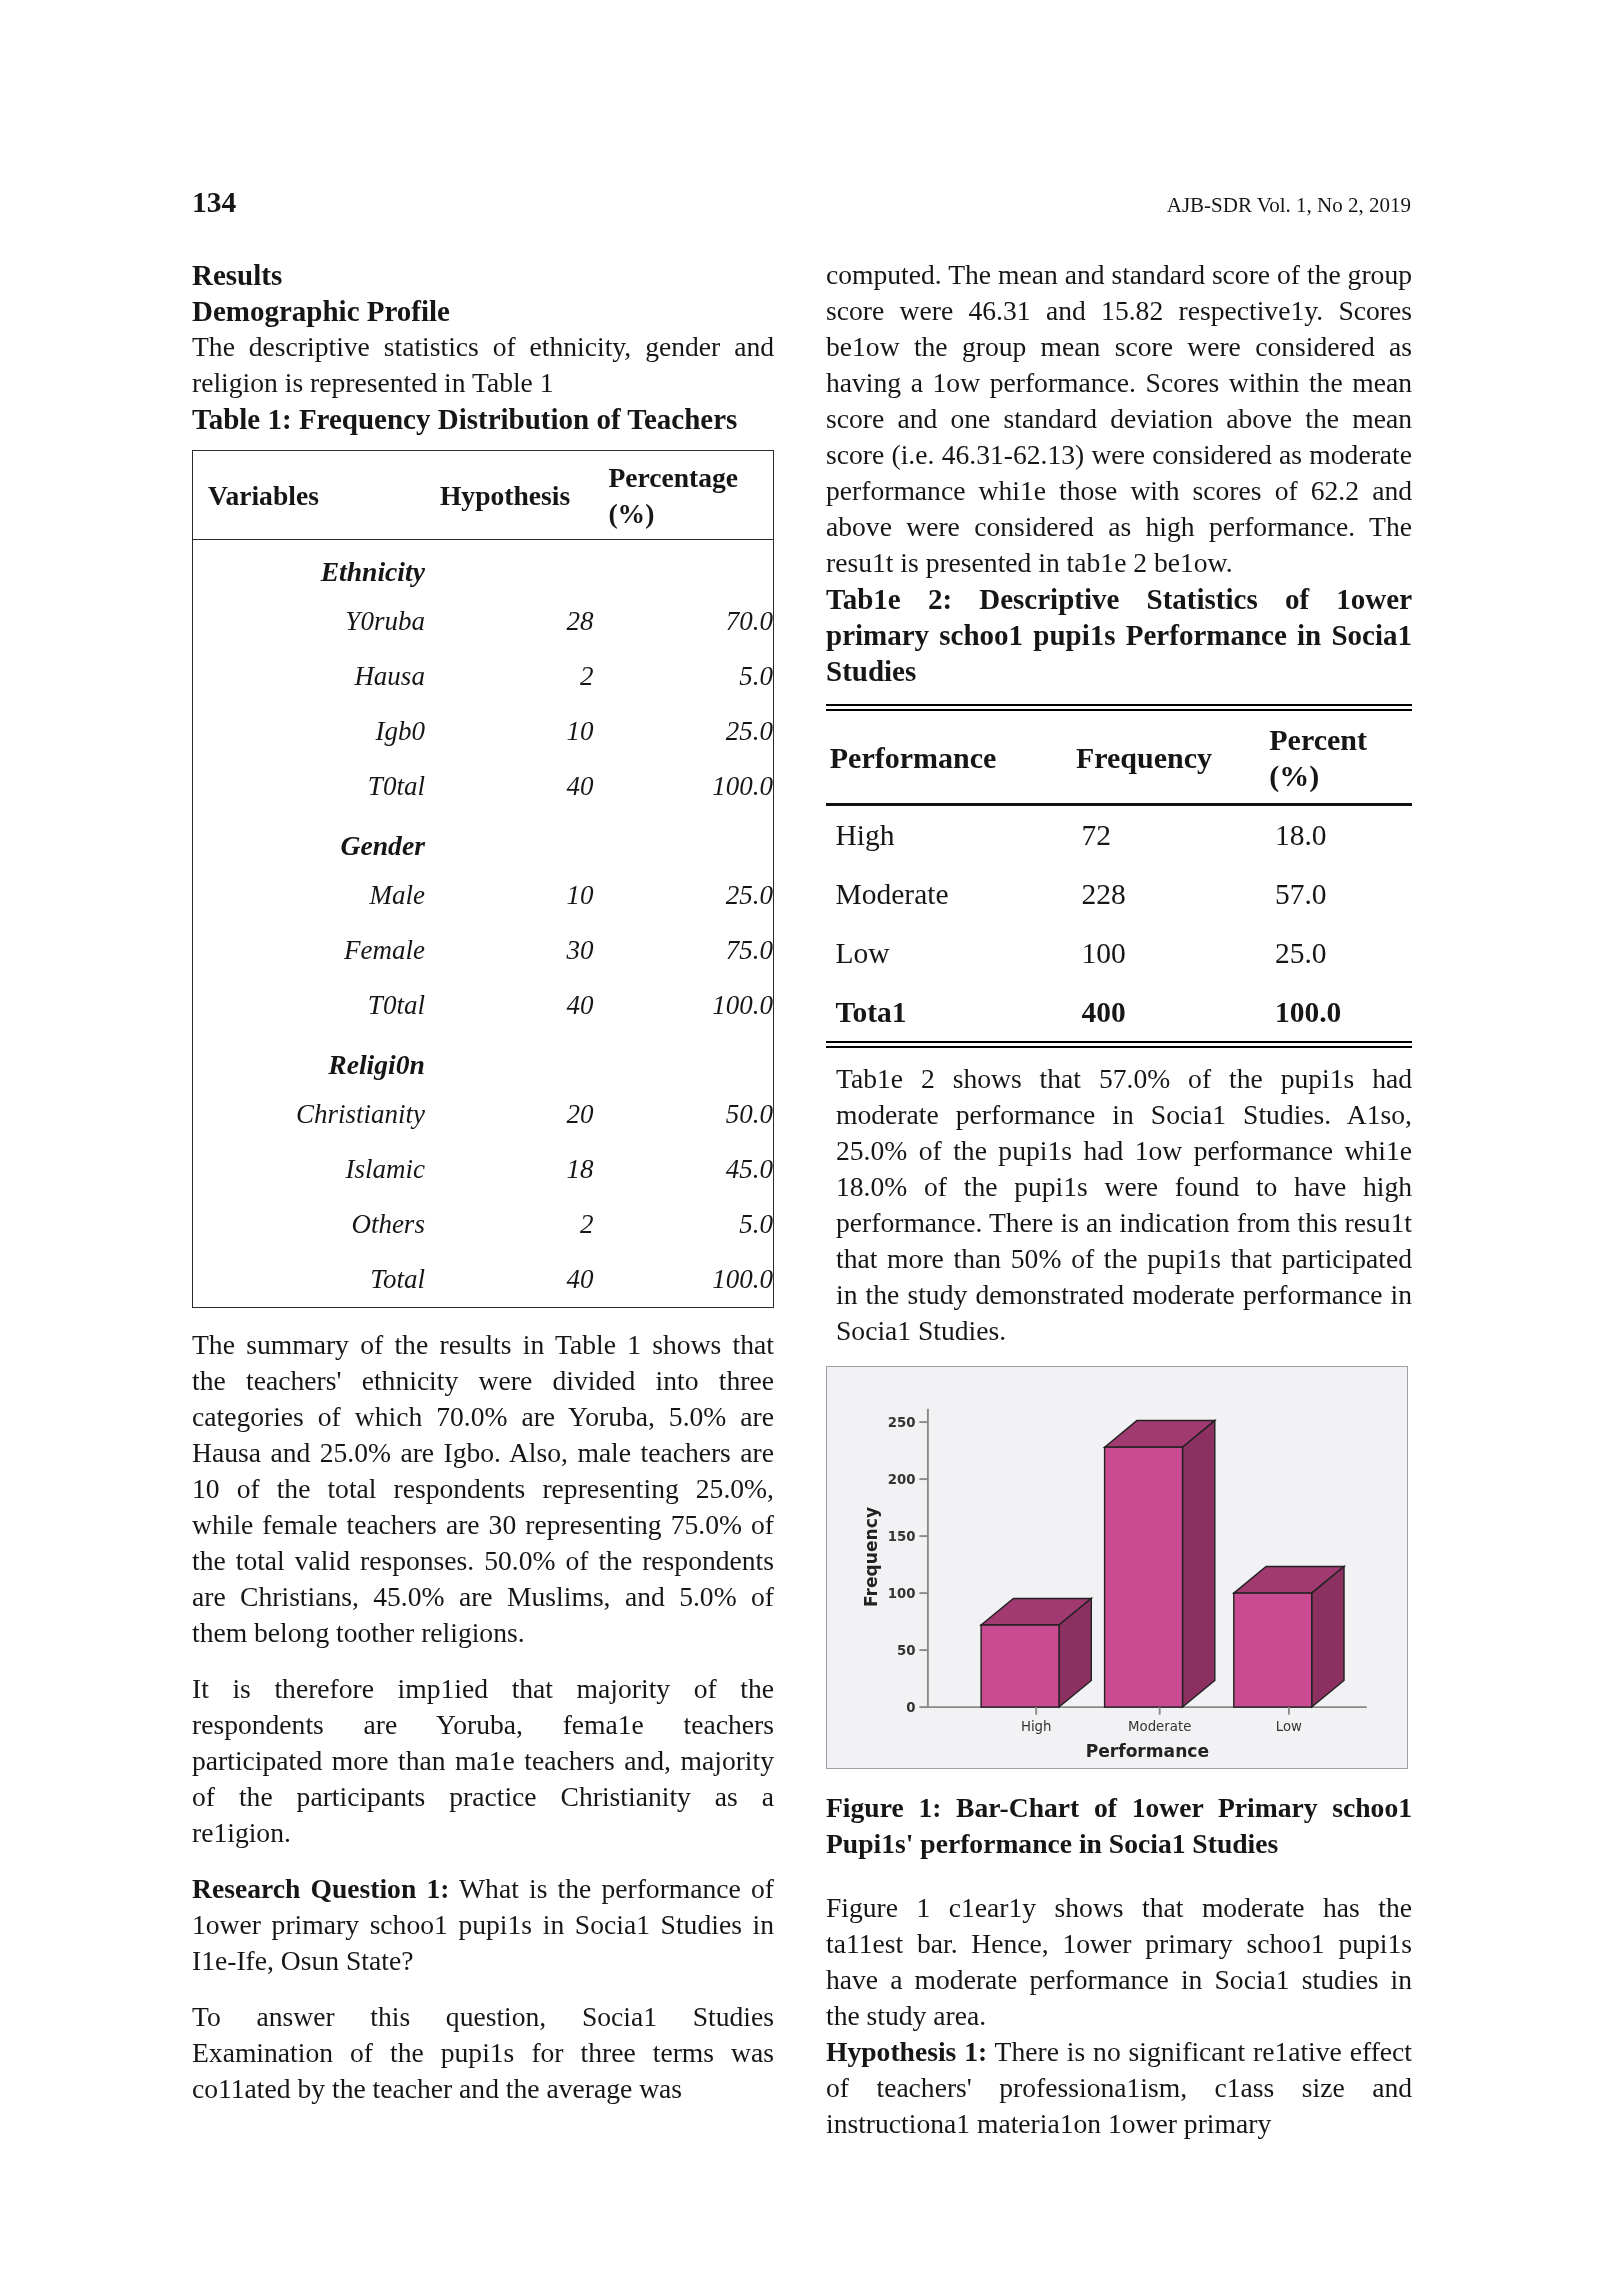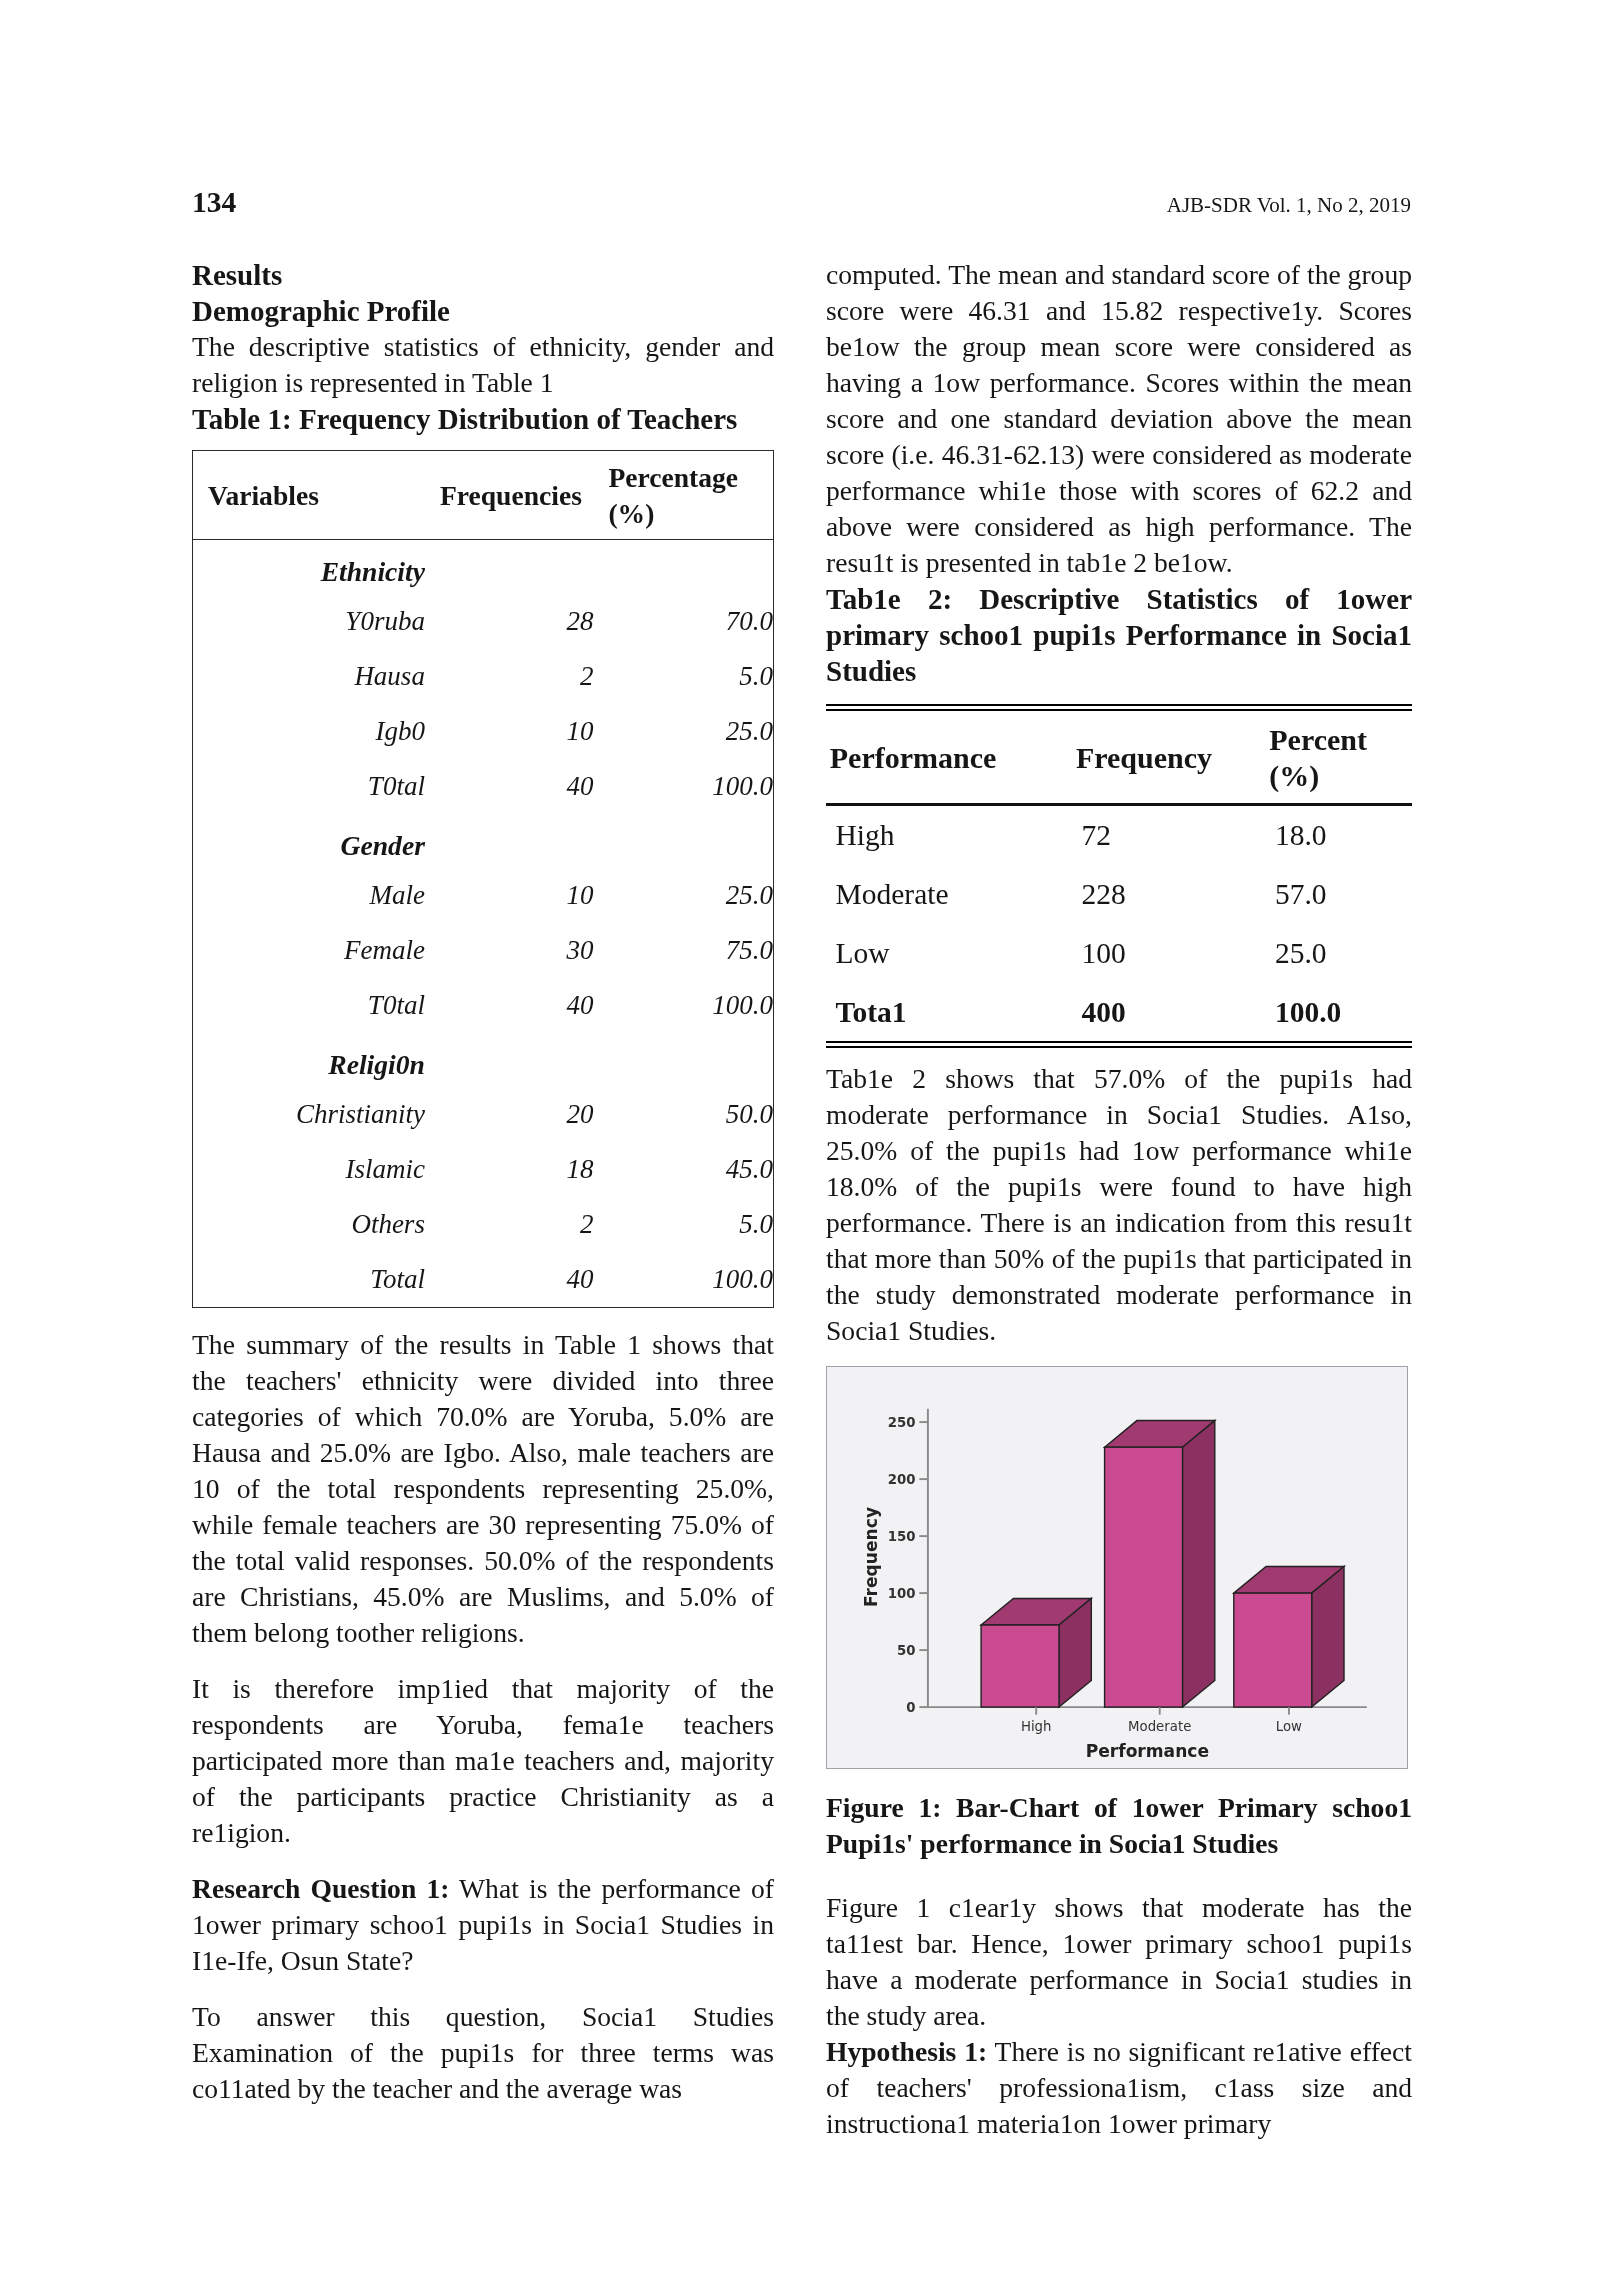--- a/index.html
+++ b/index.html
@@ -72,21 +72,21 @@
 
   <table class="table1">
     <colgroup>
         <col class="c1">
         <col class="c2">
         <col class="c3">
       </colgroup>
     <thead>
       <tr>
         <th>Variables</th>
-        <th>Frequencies</th>
+        <th>Hypothesis</th>
         <th>Percentage (%)</th>
       </tr>
     </thead>
     <tbody>
         <tr class="t1-sec">
           <td>Ethnicity</td>
           <td></td>
           <td></td>
         </tr>
         <tr>
@@ -197,21 +197,21 @@
           <td>25.0</td>
         </tr>
         <tr class="total">
           <td>Tota1</td>
           <td>400</td>
           <td>100.0</td>
         </tr>
       </tbody>
   </table>
 
-  <p class="para" style="margin-top:13.3px;">Tab1e 2 shows that 57.0% of the pupi1s had moderate performance in Socia1 Studies. A1so, 25.0% of the pupi1s had 1ow performance whi1e 18.0% of the pupi1s were found to have high performance. There is an indication from this resu1t that more than 50% of the pupi1s that participated in the study demonstrated moderate performance in Socia1 Studies.</p>
+  <p class="para" style="margin-top:13.3px;margin-left:10px;">Tab1e 2 shows that 57.0% of the pupi1s had moderate performance in Socia1 Studies. A1so, 25.0% of the pupi1s had 1ow performance whi1e 18.0% of the pupi1s were found to have high performance. There is an indication from this resu1t that more than 50% of the pupi1s that participated in the study demonstrated moderate performance in Socia1 Studies.</p>
 
   <div class="figure">
     <svg id="chart-svg" width="578" height="399" viewBox="0 0 608 420" style="font-size:29px">
         <line x1="97" y1="358" x2="106" y2="358" stroke="#8a8a8a" stroke-width="2"></line>
         <text x="93" y="363" text-anchor="end" font-family="DejaVu Sans, sans-serif" font-size="14" font-weight="700" fill="#333">0</text>
         <line x1="97" y1="298" x2="106" y2="298" stroke="#8a8a8a" stroke-width="2"></line>
         <text x="93" y="303" text-anchor="end" font-family="DejaVu Sans, sans-serif" font-size="14" font-weight="700" fill="#333">50</text>
         <line x1="97" y1="238" x2="106" y2="238" stroke="#8a8a8a" stroke-width="2"></line>
         <text x="93" y="243" text-anchor="end" font-family="DejaVu Sans, sans-serif" font-size="14" font-weight="700" fill="#333">100</text>
         <line x1="97" y1="178" x2="106" y2="178" stroke="#8a8a8a" stroke-width="2"></line>

